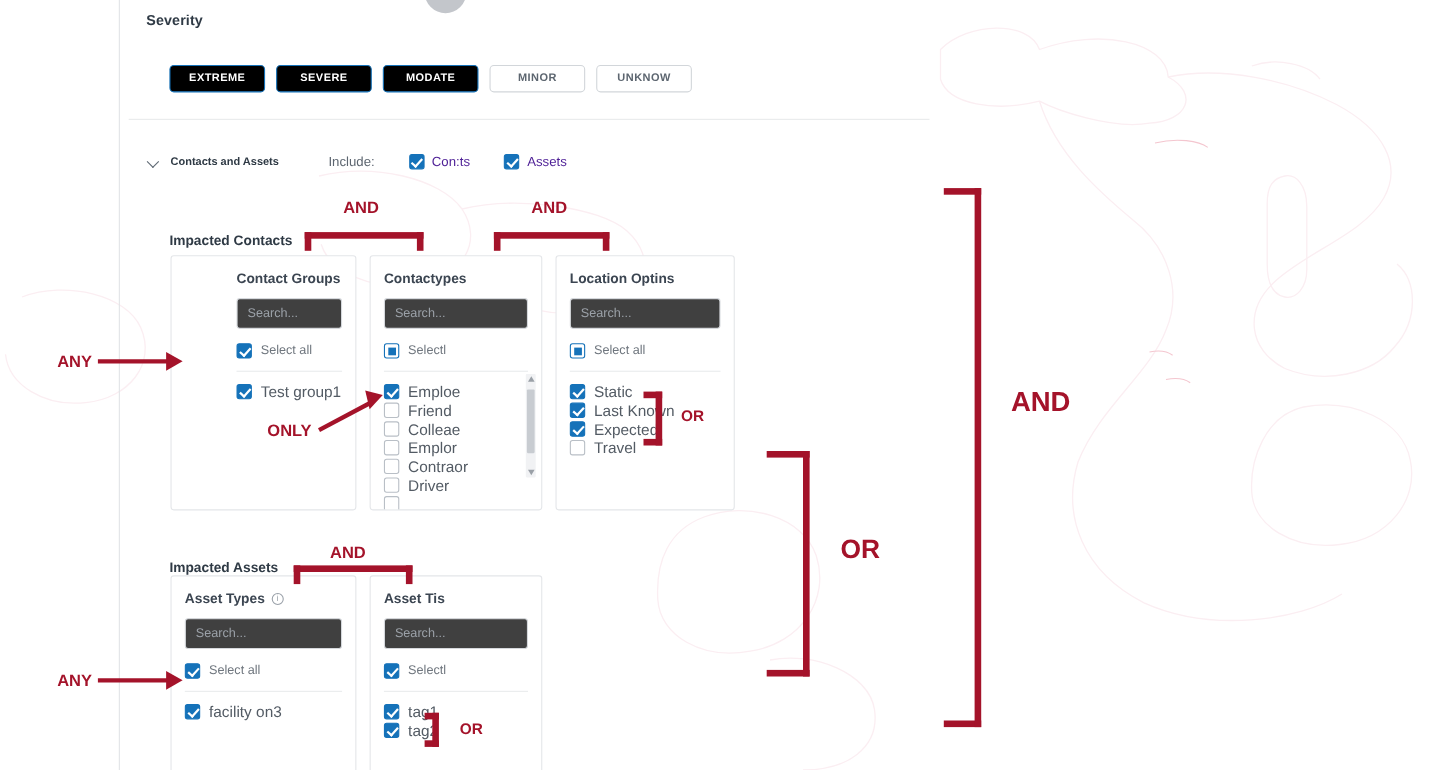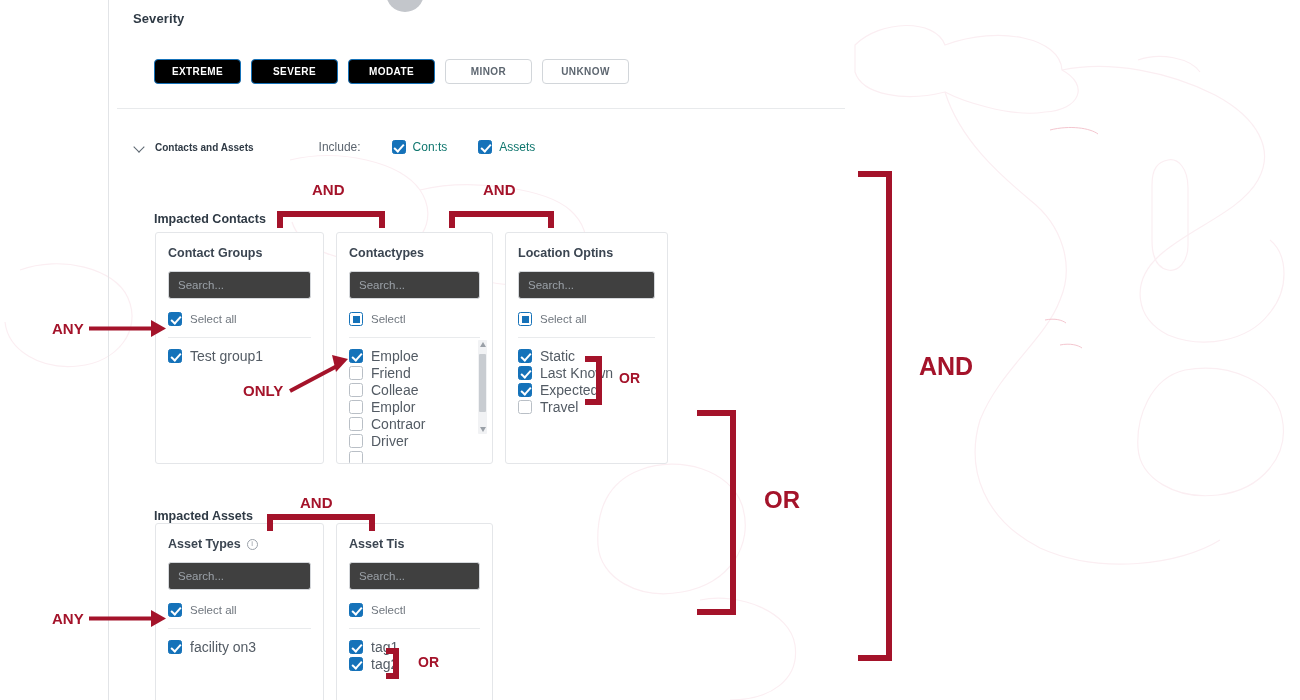--- a/index.html
+++ b/index.html
@@ -86,23 +86,23 @@
     cursor: pointer;
   }
   .chev::before {
     content: ""; position: absolute; left: 1px; top: 2px;
     width: 7px; height: 7px;
     border-right: 1.5px solid #5c6671;
     border-bottom: 1.5px solid #5c6671;
     transform: rotate(45deg);
   }
   .ca-title { font-size: 10px; font-weight: bold; color: #2f3a45; }
-  .incl-label { font-size: 12px; color: #5d6670; margin-left: 56px; }
+  .incl-label { font-size: 12px; color: #5d6670; margin-left: 36px; }
   .incl-item { display: flex; align-items: center; gap: 7px; margin-left: 22px; cursor: pointer; }
-  .incl-item .ct { font-size: 12px; color: #0f766e; }
+  .incl-item .ct { font-size: 12px; color: #4c1d95; }
 
   
   .cb {
     width: 14px; height: 14px; border-radius: 2.5px;
     display: inline-block; position: relative; flex: none;
     cursor: pointer;
   }
   .cb.checked { background: #1572b9; border: 1px solid #1572b9; }
   .cb.checked::after {
     content: ""; position: absolute;
@@ -277,21 +277,21 @@
       <span class="ct">Con:ts</span>
     </span>
     <span class="incl-item">
       <span class="cb checked"></span>
       <span class="ct">Assets</span>
     </span>
   </div>
 
   <div class="group-title" style="left:154px;top:212px;">Impacted Contacts</div>
 
-  <div class="panel" style="left:155px;top:232px;width:169px;height:232px;">
+  <div class="panel" style="left:155px;top:232px;width:169px;height:232px;padding-left:47px;">
     <div class="panel-title">Contact Groups</div>
     <div class="search-box">Search...</div>
     <div class="selectall-row">
       <span class="cb checked"></span>
       <span class="sa-text">Select all</span>
     </div>
     <div class="sa-rule"></div>
     <div class="opt-list">
       <div class="opt-row">
         <span class="cb checked"></span>

